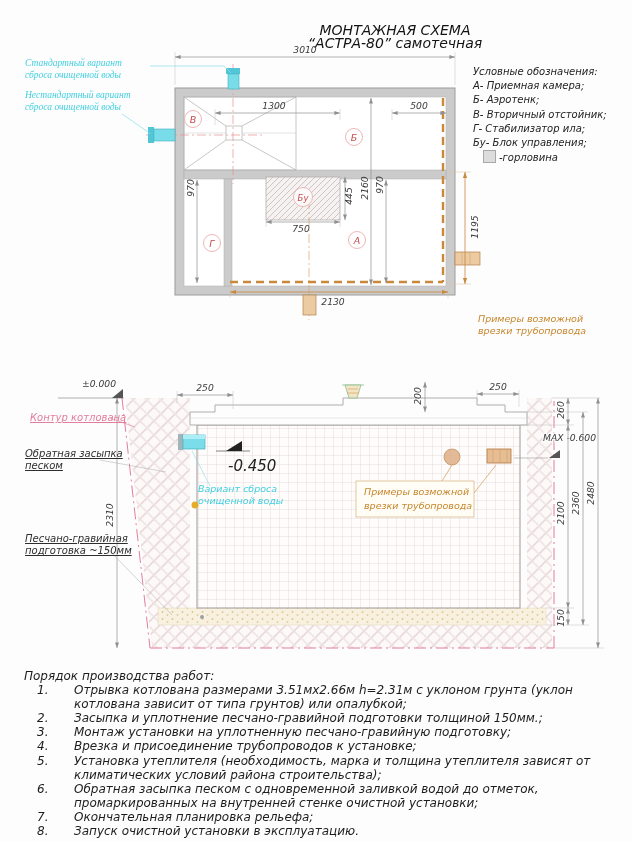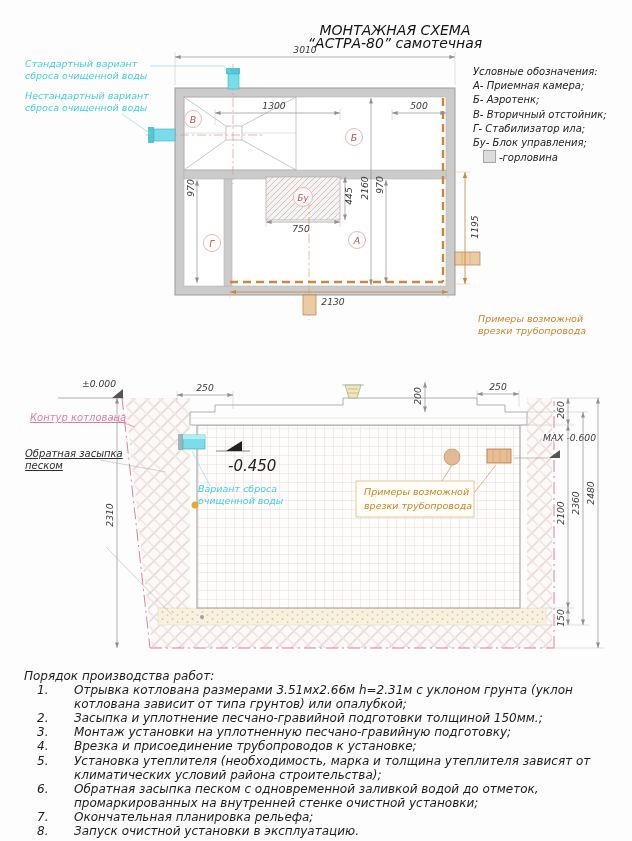--- a/index.html
+++ b/index.html
@@ -11,21 +11,21 @@
   .clt{fill:#c64b4b;font-size:9.5px;text-anchor:middle;}
   .tcy{fill:#3fcfe0;font-size:9.5px;}
   .tor{fill:#c6862c;font-size:9.5px;}
   .halo{paint-order:stroke;stroke:#fefdfd;stroke-width:2.5px;}
   .dl{stroke:#8f8f8f;stroke-width:.7;fill:none;}
   .dlo{stroke:#c9883a;stroke-width:.8;fill:none;}
   .ext{stroke:#c2bcbc;stroke-width:.5;}
   .exto{stroke:#dcc1a0;stroke-width:.5;}
   .title{position:absolute;left:270px;top:24px;width:250px;text-align:center;
          font-size:14px;line-height:13px;color:#131313;}
-  .cyl{position:absolute;color:#3fcfe0;font-size:9.5px;line-height:11.5px;}
+  .cyl{position:absolute;color:#3fcfe0;font-size:9.5px;line-height:11.5px;font-family:Liberation Serif, serif;}
   .legend{position:absolute;left:473px;top:65px;font-size:10px;line-height:14.2px;color:#222;}
   .gorl-sq{display:inline-block;width:11px;height:11px;background:#dcdcdc;border:1px solid #a8a8a8;
            margin:0 3px -2px 10px;}
   .notes{position:absolute;left:24px;top:332px;width:590px;font-size:10px;line-height:13.8px;color:#222;}
   .note{margin-bottom:1px;}
   .ncirc{display:inline-flex;width:13px;height:13px;border:1px solid #eaa6a6;border-radius:50%;
          color:#c64b4b;font-size:8.5px;align-items:center;justify-content:center;vertical-align:-2px;}
   .narrow{font-style:normal;font-size:9px;color:#111;letter-spacing:-1px;}
   .slabel{position:absolute;font-size:10px;line-height:12px;color:#2e2e2e;text-decoration:underline;}
   .pink{color:#e27d9d;}
@@ -334,20 +334,24 @@
       <text class="tor" x="364" y="130">Примеры возможной</text>
       <text class="tor" x="364" y="144">врезки трубопровода</text>
     </g>
   </svg>
 
   <div class="slabel pink" style="left:30px;top:412px">Контур котлована</div>
   <div class="slabel" style="left:25px;top:448px">
     <div>Обратная засыпка</div>
     <div>песком</div>
   </div>
+  <div class="slabel" style="left:25px;top:533px">
+    <div>Песчано-гравийная</div>
+    <div>подготовка ~150мм</div>
+  </div>
 
   <div class="proc">
     <div class="proc-title">Порядок производства работ:</div>
     <div class="pitem">
       <span class="pnum">1.</span>
         <span class="ptext">Отрывка котлована размерами 3.51мх2.66м h=2.31м с уклоном грунта (уклон котлована зависит от типа грунтов) или опалубкой;</span>
     </div>
     <div class="pitem">
       <span class="pnum">2.</span>
         <span class="ptext">Засыпка и уплотнение песчано-гравийной подготовки толщиной 150мм.;</span>

